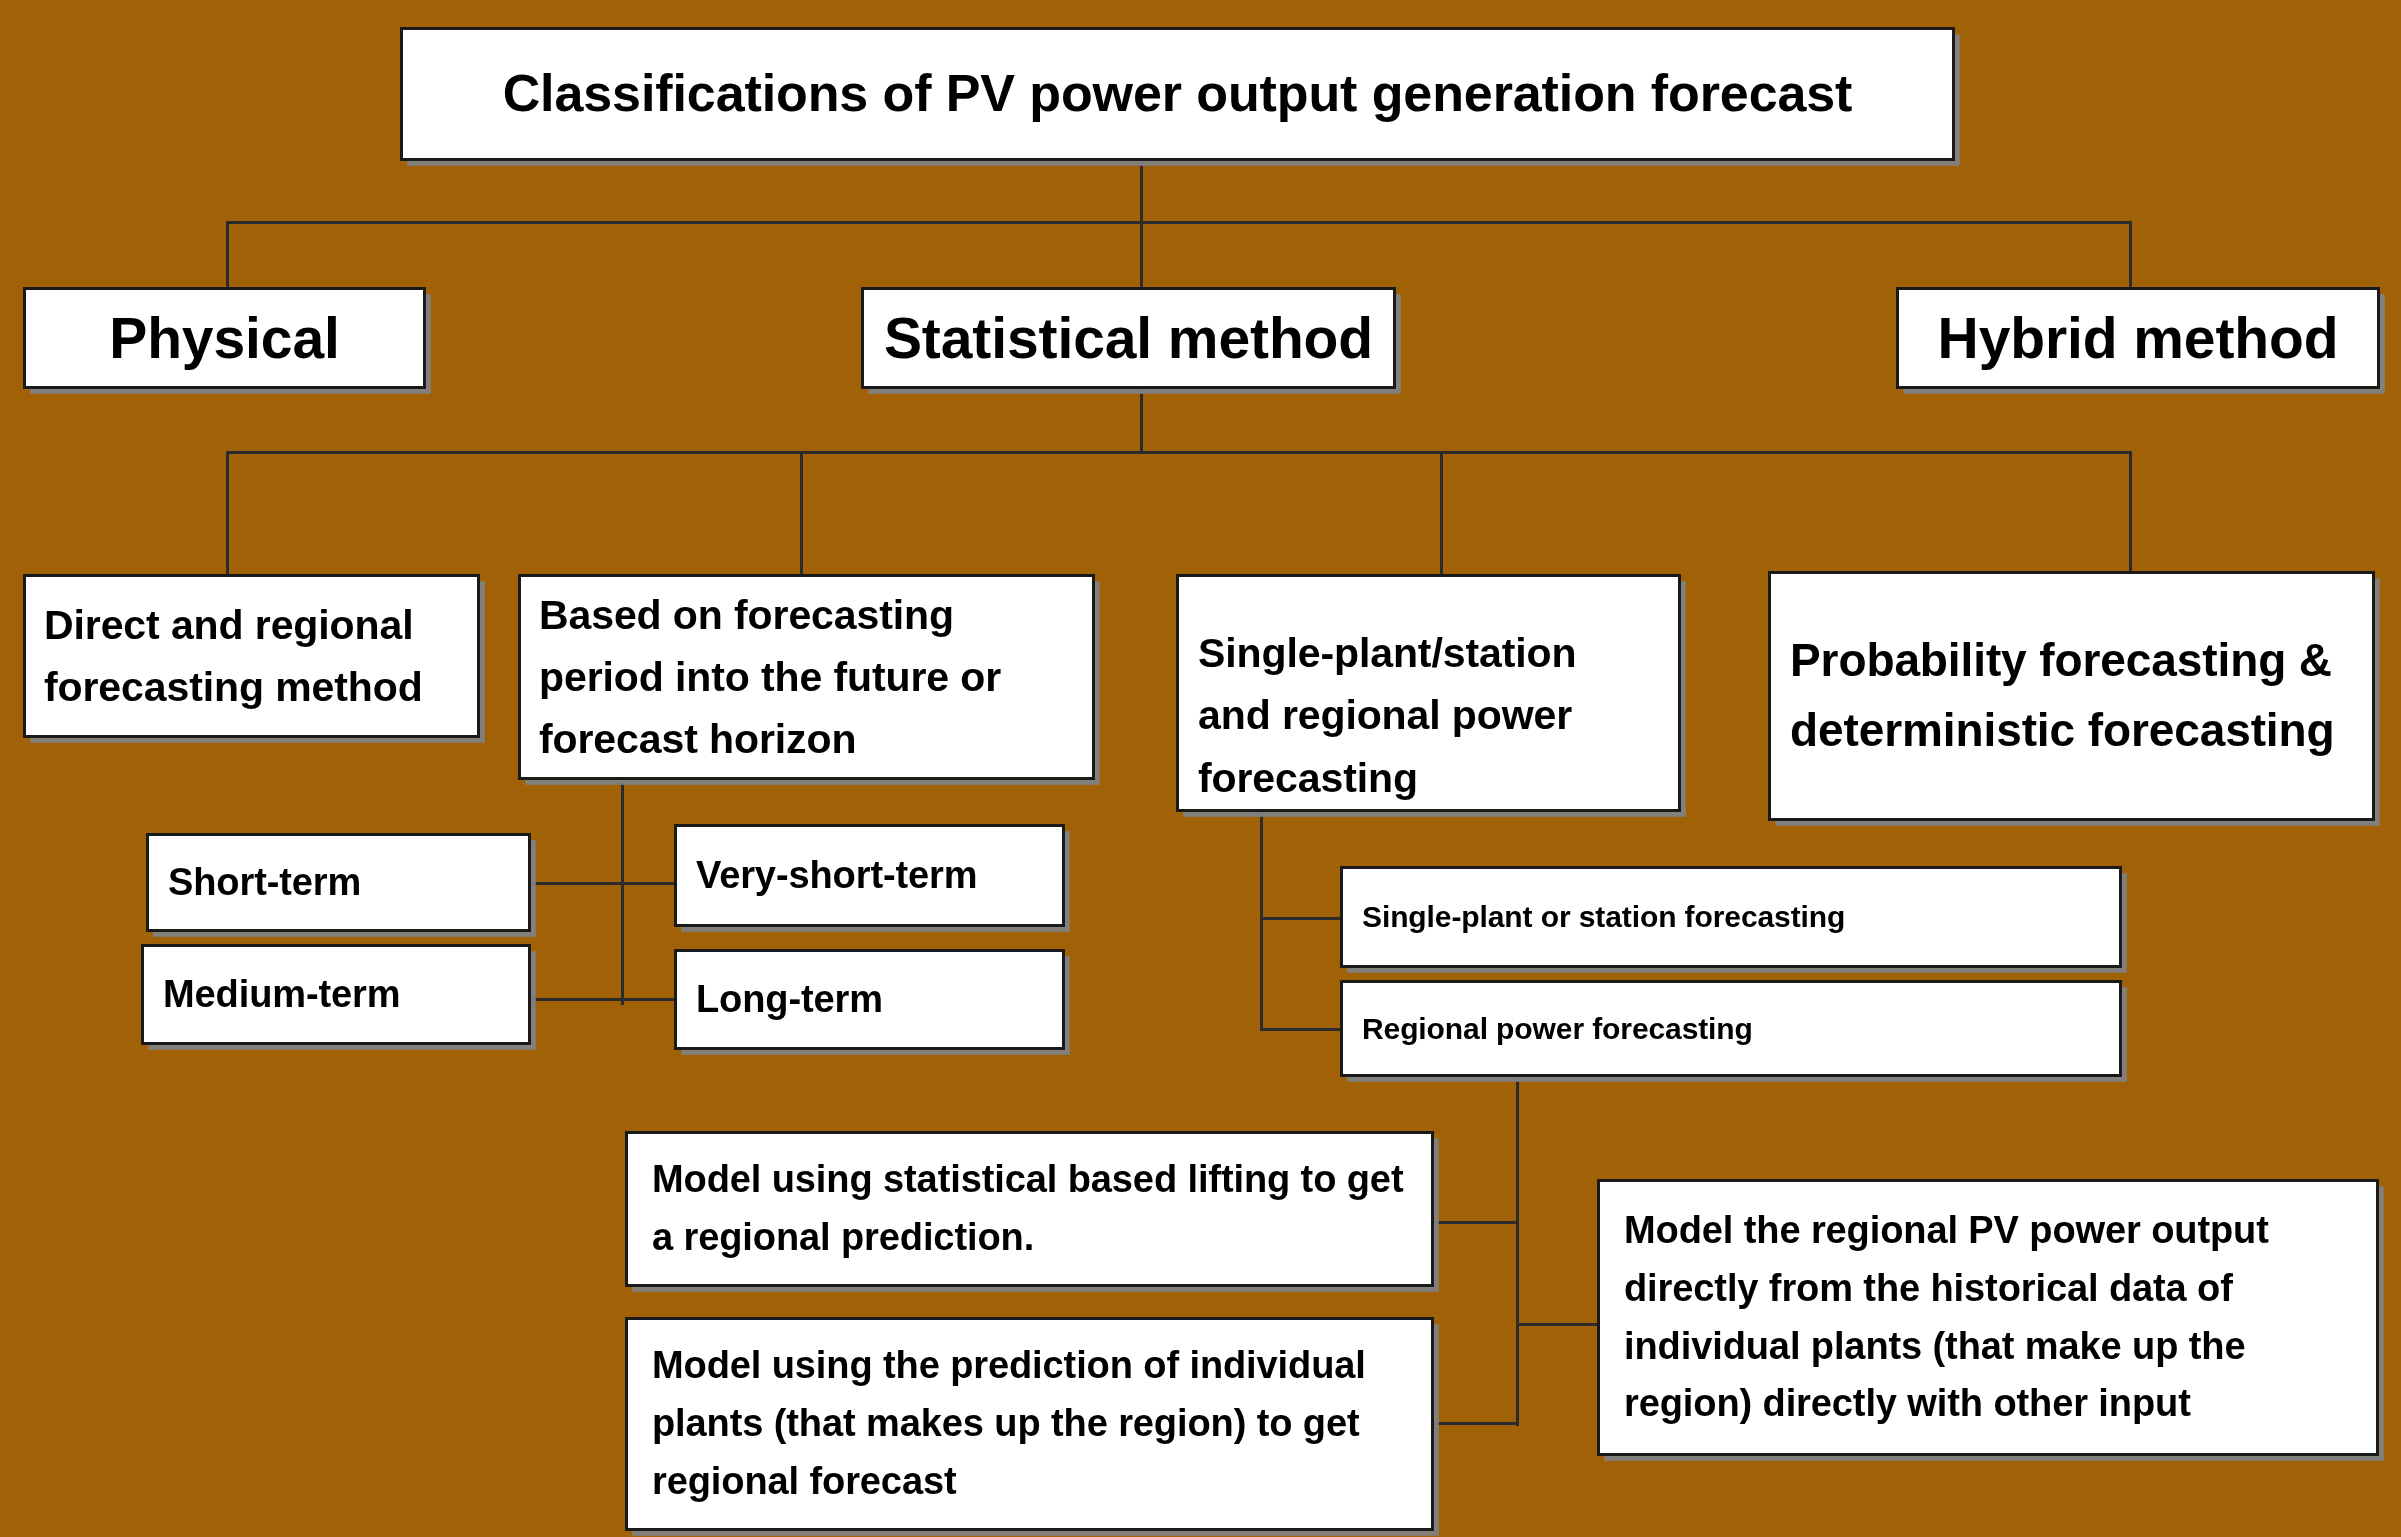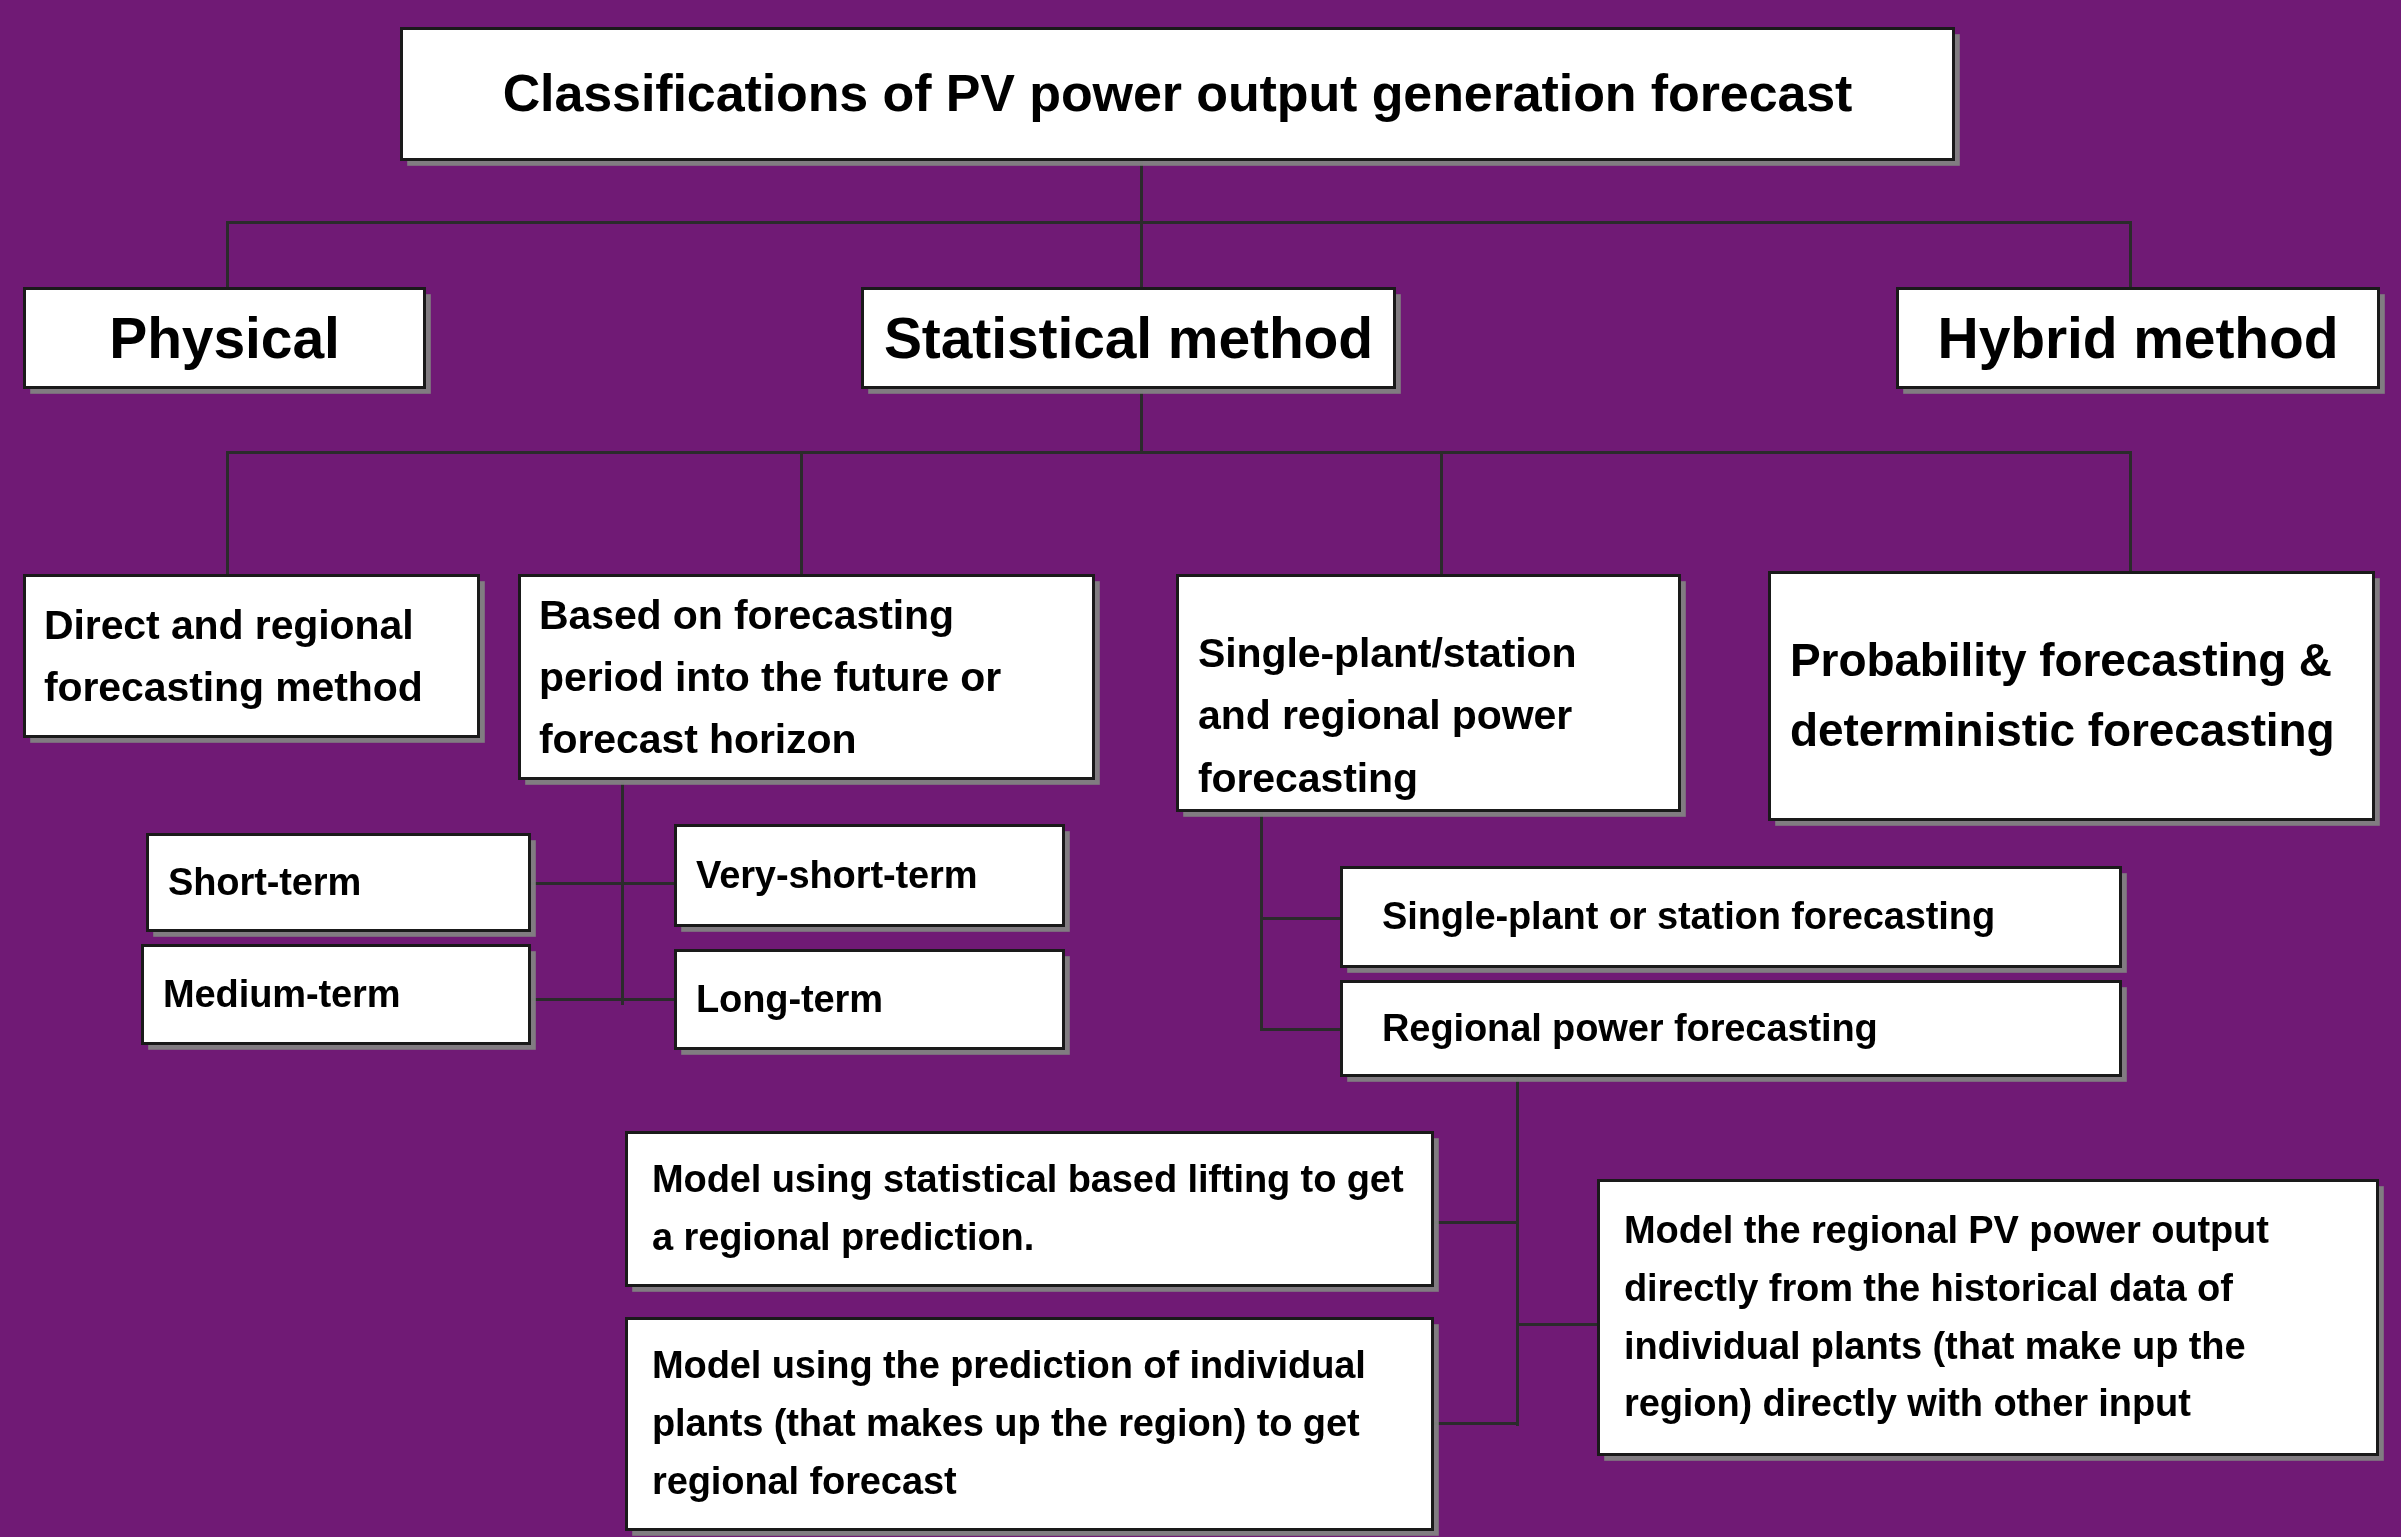--- a/index.html
+++ b/index.html
@@ -5,21 +5,21 @@
 <style>
   html, body {
     margin: 0;
     padding: 0;
     background: #ffffff;
   }
   #diagram {
     position: relative;
     width: 2401px;
     height: 1538px;
-    background: #701a75;
+    background: #a16207;
     font-family: "Liberation Sans", sans-serif;
     overflow: hidden;
   }
   
   .node {
     position: absolute;
     box-sizing: border-box;
     background: #ffffff;
     border: 3px solid #1a1a1a;
     box-shadow: 6px 6px 0 -1.2px rgba(130,130,130,0.95);
@@ -45,21 +45,21 @@
   }
   .conn.v { width: 3px; }
   .conn.h { height: 3px; }
 
   
   .t-title  { font-size: 52px; }
   .t-lvl2   { font-size: 57px; }
   .t-lvl3   { font-size: 41px; }
   .t-lvl3b  { font-size: 46px; }
   .t-term   { font-size: 38px; }
-  .t-fore   { font-size: 38px; margin-left: 20px; }
+  .t-fore   { font-size: 30px; }
   .t-model  { font-size: 38px; }
 </style>
 </head>
 <body>
 
 <div id="diagram">
 
   <div class="conn v" style="left:1140px; top:159px; height:66px;"></div>
   <div class="conn h" style="left:226px; top:221px; width:1906px;"></div>
   <div class="conn v" style="left:226px; top:221px; height:66px;"></div>

